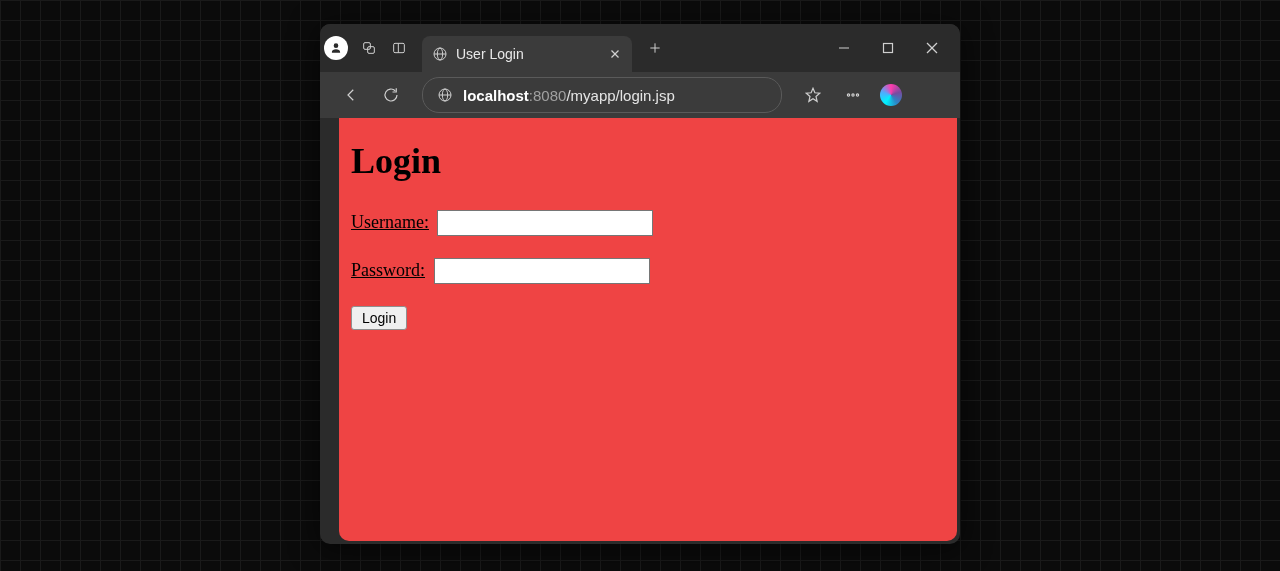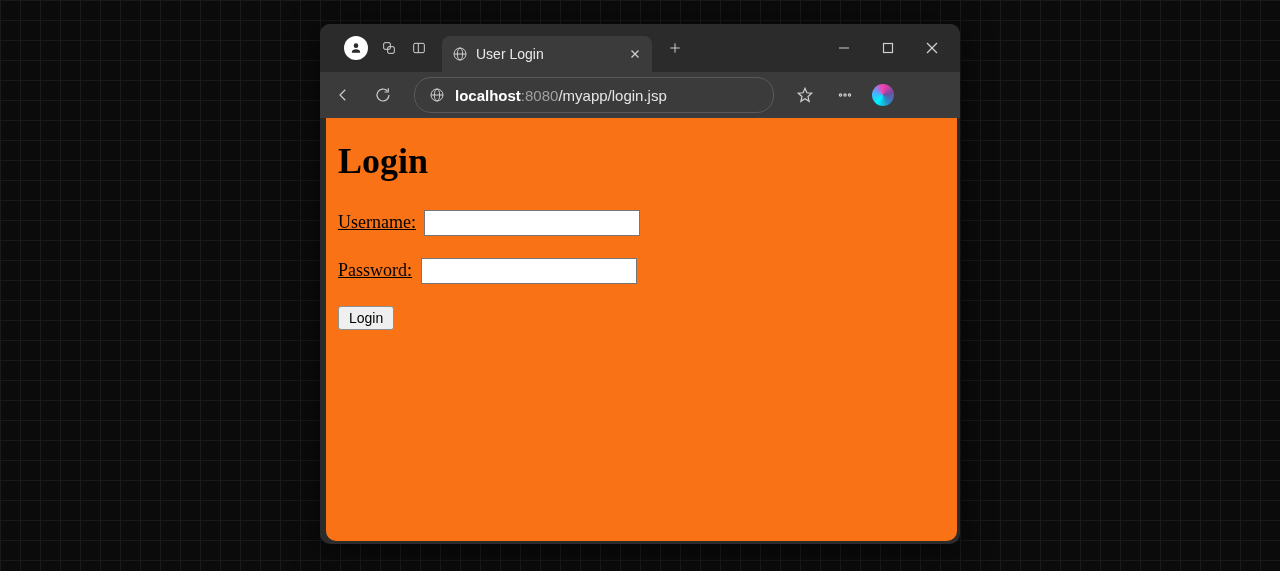--- a/index.html
+++ b/index.html
@@ -19,21 +19,21 @@
     width:640px;height:520px;
     background:#2b2b2b;
     border-radius:10px;
     overflow:hidden;
     box-shadow:0 4px 30px rgba(0,0,0,.6);
     display:flex;flex-direction:column;
   }
   .titlebar{
     height:48px;background:#2b2b2b;
     display:flex;align-items:center;
-    padding:0 6px 0 20px;
+    padding:0 6px 0 0;
     color:#cfcfcf;
     font-size:14px;
   }
   .tb-icon{width:30px;height:30px;display:flex;align-items:center;justify-content:center;border-radius:4px;}
   .tb-icon svg{width:16px;height:16px;stroke:#cfcfcf;fill:none;stroke-width:1.5;}
   .profile{
     width:24px;height:24px;border-radius:50%;
     background:#fff;display:flex;align-items:center;justify-content:center;margin:0 6px 0 4px;
   }
   .profile svg{width:14px;height:14px;fill:#2b2b2b;}
@@ -46,41 +46,41 @@
     align-self:flex-end;
   }
   .tab .globe{width:16px;height:16px;}
   .tab .close{width:14px;height:14px;stroke:#cfcfcf;}
   .window-controls{margin-left:auto;display:flex;}
   .win-btn{width:44px;height:30px;display:flex;align-items:center;justify-content:center;}
   .win-btn svg{width:12px;height:12px;stroke:#cfcfcf;fill:none;stroke-width:1.2;}
   .toolbar{
     height:46px;background:#3b3b3b;
     display:flex;align-items:center;gap:6px;
-    padding:0 6px;color:#cfcfcf;
+    padding:0 14px;color:#cfcfcf;
   }
   .tbar-btn{width:34px;height:34px;display:flex;align-items:center;justify-content:center;border-radius:6px;}
   .tbar-btn svg{width:18px;height:18px;stroke:#cfcfcf;fill:none;stroke-width:1.6;}
   .omnibox{
     flex:0 0 auto;height:34px;margin:0 8px;
     border:1px solid #5a5a5a;border-radius:17px;
     display:flex;align-items:center;gap:10px;padding:0 14px;
     color:#e5e5e5;font-size:15px;width:330px;
   }
   .omnibox .host{color:#ffffff;font-weight:600;}
   .omnibox .port{color:#a0a0a0;}
   .omnibox .path{color:#e5e5e5;}
   .copilot{
     width:22px;height:22px;border-radius:50%;
     background:conic-gradient(#ff3cac,#784ba0,#2b86c5,#00f2fe,#4facfe,#ff3cac);
     margin-left:4px;
   }
   .viewport{
-    flex:1;background:#f97316;border-radius:0 0 10px 10px;
-    margin:0 3px 3px 6px;
+    flex:1;background:#ef4444;border-radius:0 0 10px 10px;
+    margin:0 3px 3px 19px;
     padding:22px 12px 15px 12px;
     font-family:"Times New Roman",Times,serif;
     color:#000;
     overflow:auto;
   }
   .viewport h1{margin:0 0 28px 0;font-size:36px;font-weight:bold;}
   .form-row{margin:0 0 22px 0;font-size:18px;}
   .form-row label{margin-right:4px;text-decoration:underline;}
   .form-row input[type=text],.form-row input[type=password]{
     width:210px;height:22px;border:1px solid #767676;font-size:14px;padding:1px 2px;

